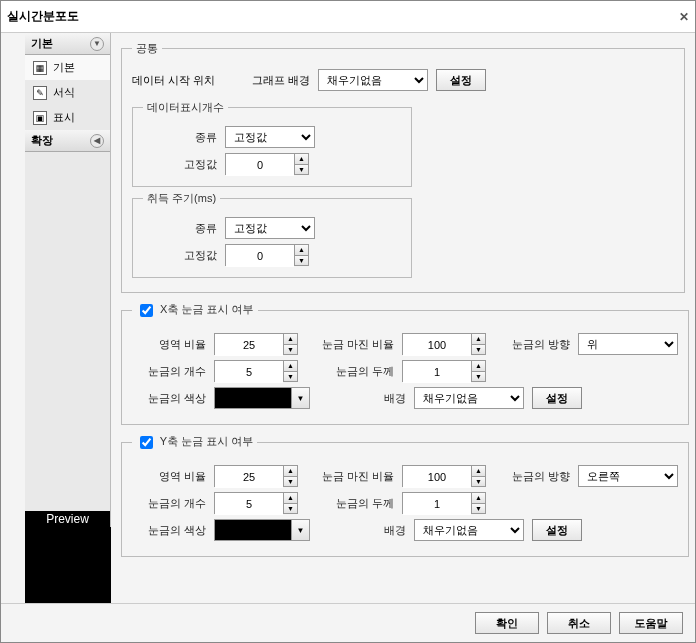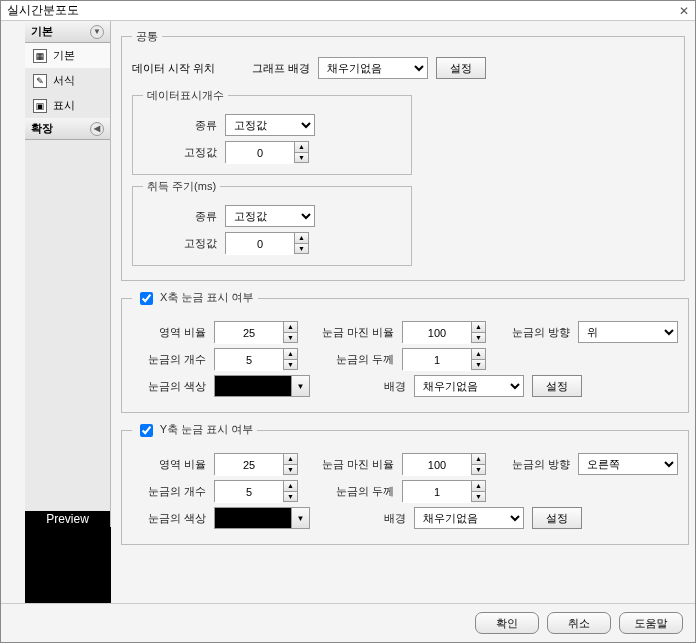--- a/index.html
+++ b/index.html
@@ -1,18 +1,18 @@
 <!DOCTYPE html>
 <html><head>
 <meta charset="utf-8">
 <style>
 *{box-sizing:border-box;font-family:"Malgun Gothic","맑은 고딕",sans-serif;font-size:11px;}
 body{margin:0;background:#fff;}
 .window{width:696px;height:643px;border:1px solid #888;background:#f4f4f4;display:flex;flex-direction:column;}
-.titlebar{height:20px;background:#fff;border-bottom:1px solid #ccc;display:flex;align-items:center;padding:0 6px;justify-content:space-between;}
+.titlebar{height:32px;background:#fff;border-bottom:1px solid #ccc;display:flex;align-items:center;padding:0 6px;justify-content:space-between;font-weight:bold;}
 .titlebar span{font-size:12px;}
 .close-x{font-family:Arial;font-size:12px;color:#555;}
 .body{flex:1;display:flex;min-height:0;padding-left:24px;}
 .sidebar{width:86px;background:#e9e9e9;border-right:1px solid #bbb;display:flex;flex-direction:column;}
 .sb-head{display:flex;align-items:center;justify-content:space-between;padding:3px 6px;background:linear-gradient(#f5f5f5,#dcdcdc);border-bottom:1px solid #aaa;font-weight:bold;}
 .sb-head .circ{width:14px;height:14px;border-radius:50%;background:#eaeaea;border:1px solid #999;display:flex;align-items:center;justify-content:center;font-size:8px;color:#555;}
 .sb-item{display:flex;align-items:center;gap:6px;padding:5px 8px;cursor:pointer;}
 .sb-item.active{background:#f9f9f9;}
 .sb-ico{width:14px;height:14px;border:1px solid #666;display:inline-flex;align-items:center;justify-content:center;font-size:9px;background:#fff;}
 .sb-spacer{flex:1;}
@@ -21,39 +21,39 @@
 .preview-img{width:86px;height:76px;background:#000;}
 .main{flex:1;padding:8px 10px 8px 10px;overflow:auto;}
 fieldset{border:1px solid #bbb;margin:0 0 8px 0;padding:8px 10px 10px 10px;}
 legend{padding:0 4px;color:#333;}
 legend input[type=checkbox]{vertical-align:middle;margin-right:4px;}
 .row{display:flex;align-items:center;gap:8px;margin:5px 0;}
 .lbl{min-width:74px;text-align:right;color:#222;}
 .lbl-w{min-width:84px;text-align:left;}
 select,input[type=text]{height:22px;border:1px solid #999;background:#fff;padding:0 4px;}
 select{min-width:90px;}
-.btn{height:22px;min-width:50px;border:1px solid #888;background:linear-gradient(#fdfdfd,#e6e6e6);padding:0 10px;cursor:pointer;}
+.btn{height:22px;min-width:50px;border:1px solid #888;background:linear-gradient(#fdfdfd,#e6e6e6);padding:0 10px;cursor:pointer;font-weight:bold;}
 .spin{display:flex;align-items:stretch;height:22px;border:1px solid #999;background:#fff;}
 .spin input{border:none;width:68px;text-align:center;outline:none;}
 .spin .arrows{width:14px;display:flex;flex-direction:column;border-left:1px solid #999;}
 .spin .arrows div{flex:1;display:flex;align-items:center;justify-content:center;font-size:7px;background:linear-gradient(#fafafa,#e2e2e2);cursor:pointer;}
 .spin .arrows div:first-child{border-bottom:1px solid #999;}
 .color-sel{display:flex;align-items:stretch;height:22px;border:1px solid #999;background:#fff;width:96px;}
 .color-sw{flex:1;background:#000;}
 .color-sel .dd{width:18px;border-left:1px solid #999;display:flex;align-items:center;justify-content:center;font-size:8px;background:linear-gradient(#fafafa,#e2e2e2);}
 .nested{display:flex;gap:12px;align-items:flex-end;}
 .nested>fieldset{flex:0 0 auto;}
 .preview-fs{flex:1;}
 .preview-grid{border:2px solid #000;height:150px;position:relative;background:#fff;}
 .preview-grid .v{position:absolute;top:0;bottom:24px;width:1px;background:#000;}
 .preview-grid .h{position:absolute;left:0;height:1px;background:#000;}
 .preview-grid .axis-x{position:absolute;left:0;right:0;bottom:24px;height:2px;background:#000;}
 .preview-grid .axis-xv{position:absolute;left:60px;top:0;bottom:0;width:2px;background:#000;}
 .footer{display:flex;justify-content:flex-end;gap:8px;padding:8px 12px;border-top:1px solid #ccc;background:#f4f4f4;}
-.footer .btn{min-width:64px;border-radius:7px;}
+.footer .btn{min-width:64px;}
 .inner-fs{border:1px solid #bbb;padding:6px 10px;margin:4px 0;}
 </style>
 </head>
 <body>
 
 <div class="window">
   <div class="titlebar">
     <span>실시간분포도</span>
     <span class="close-x">✕</span>
   </div>

